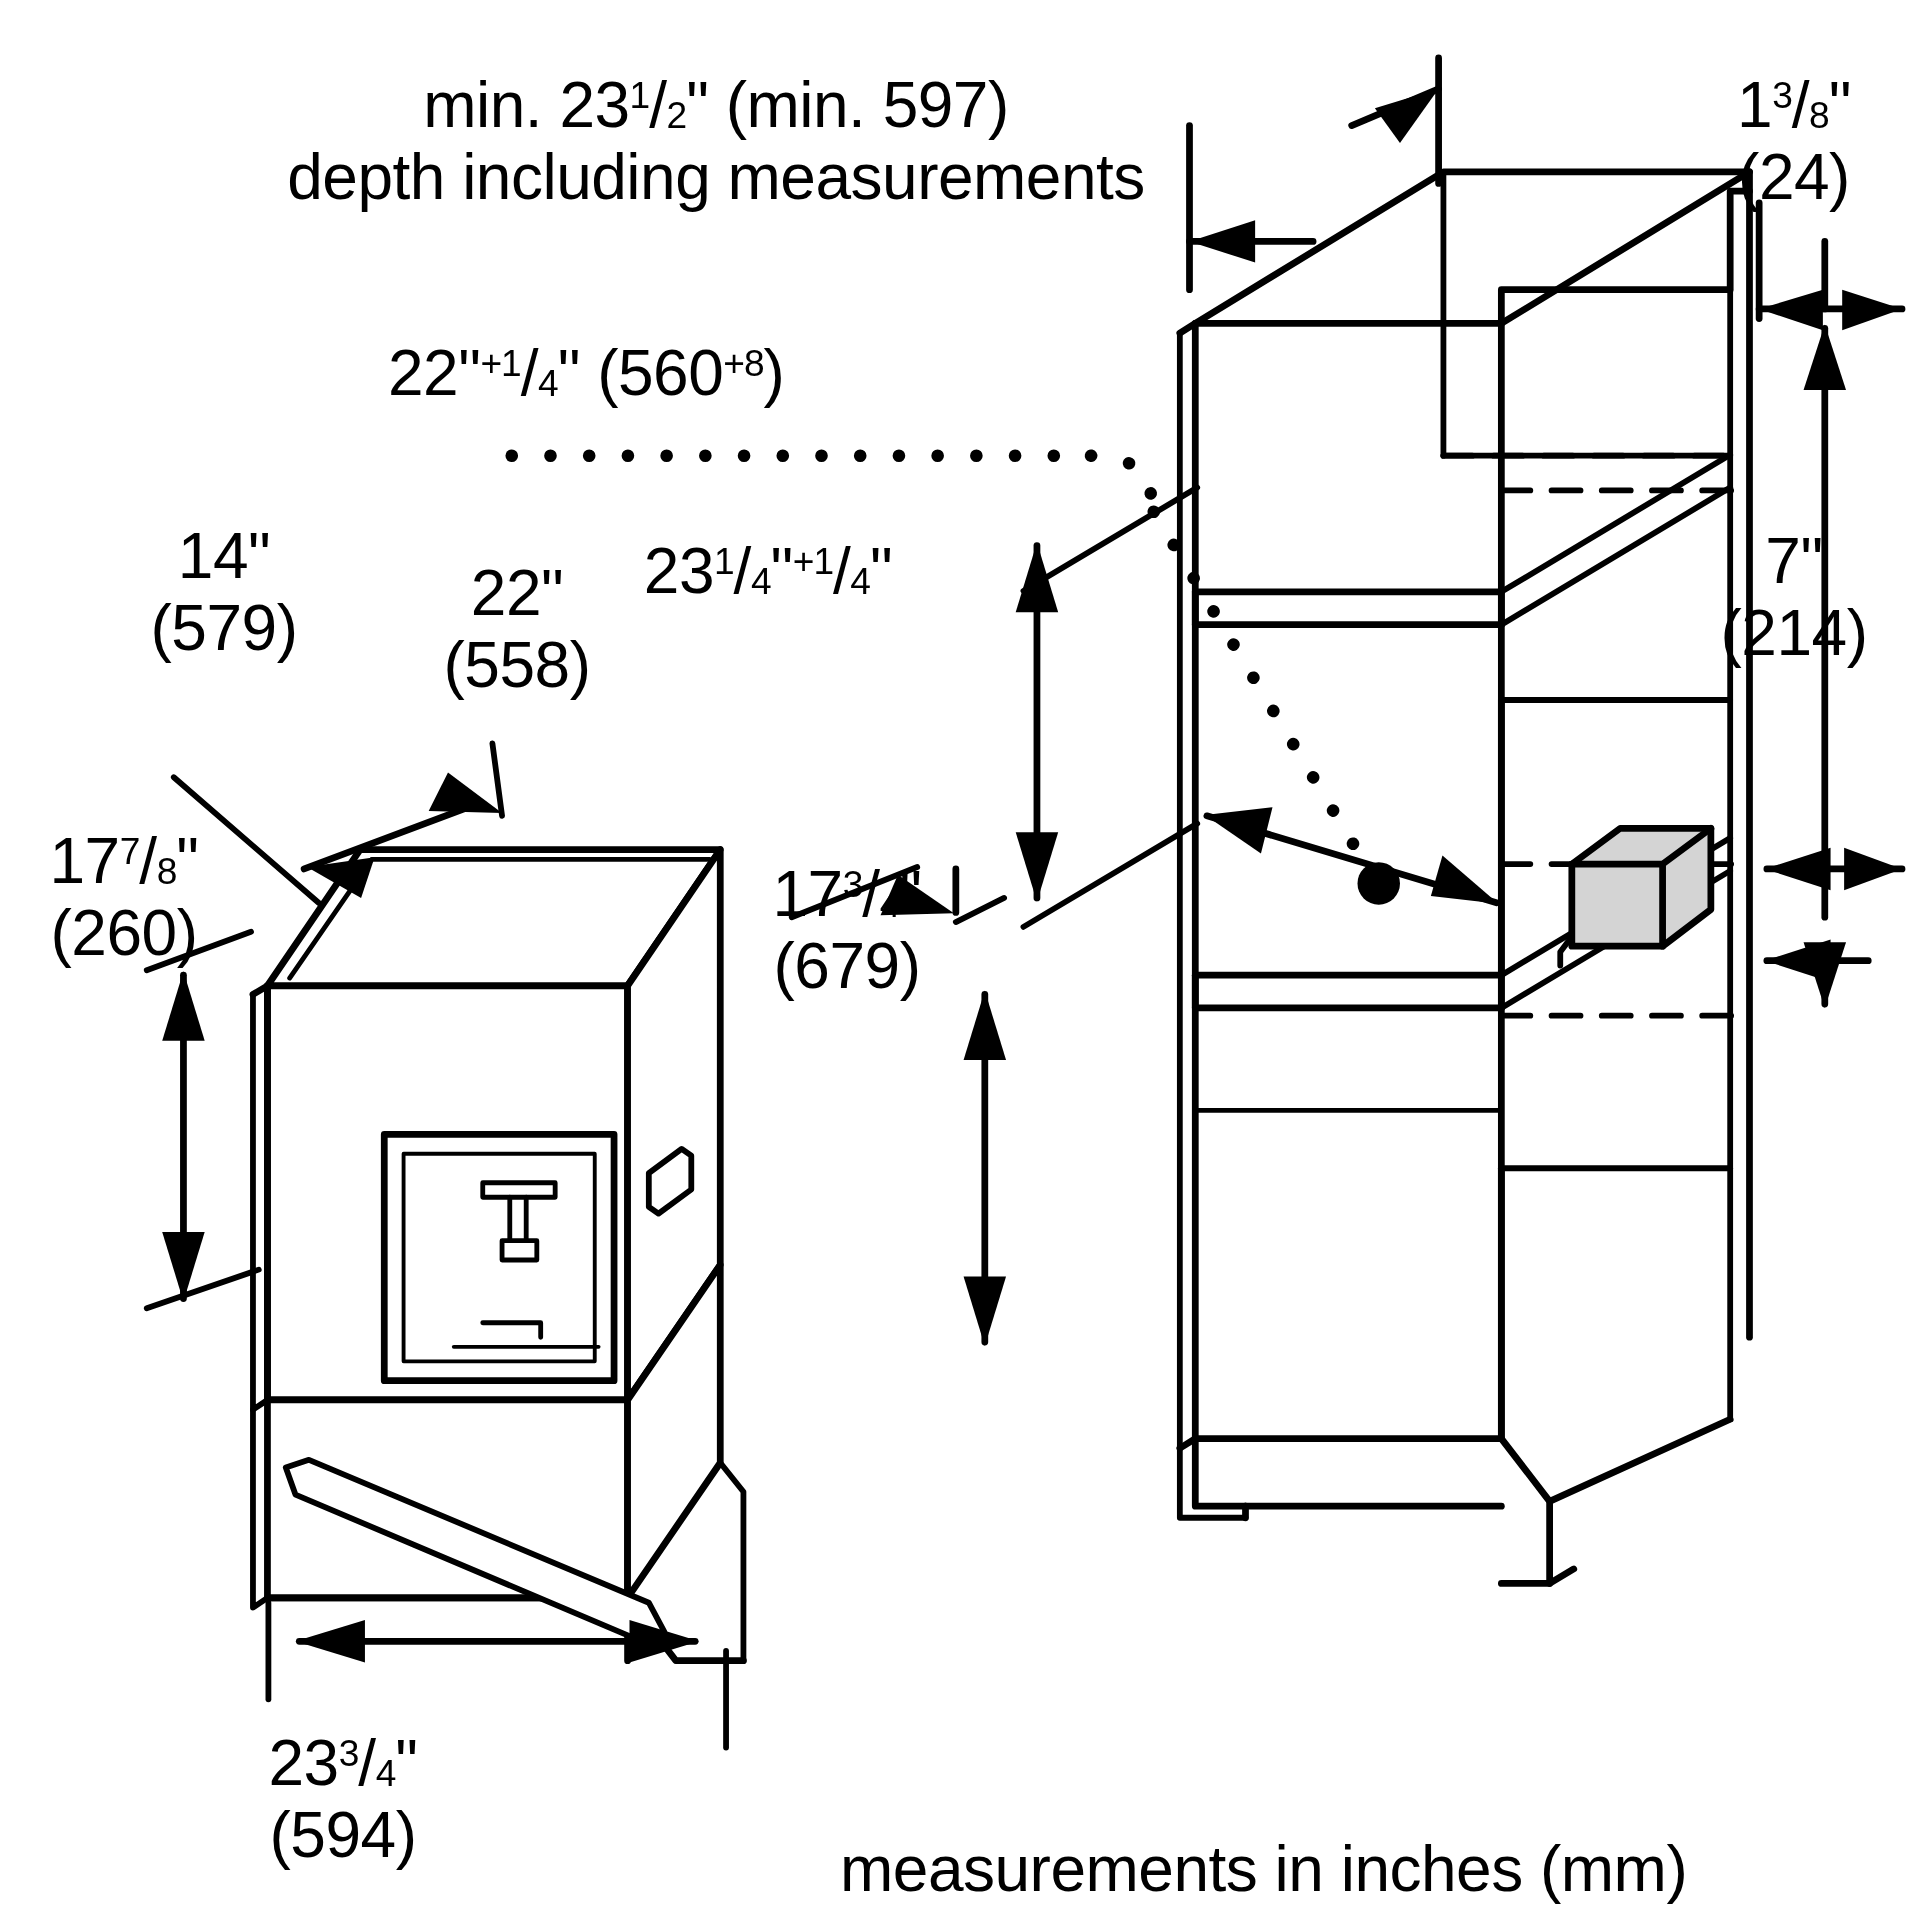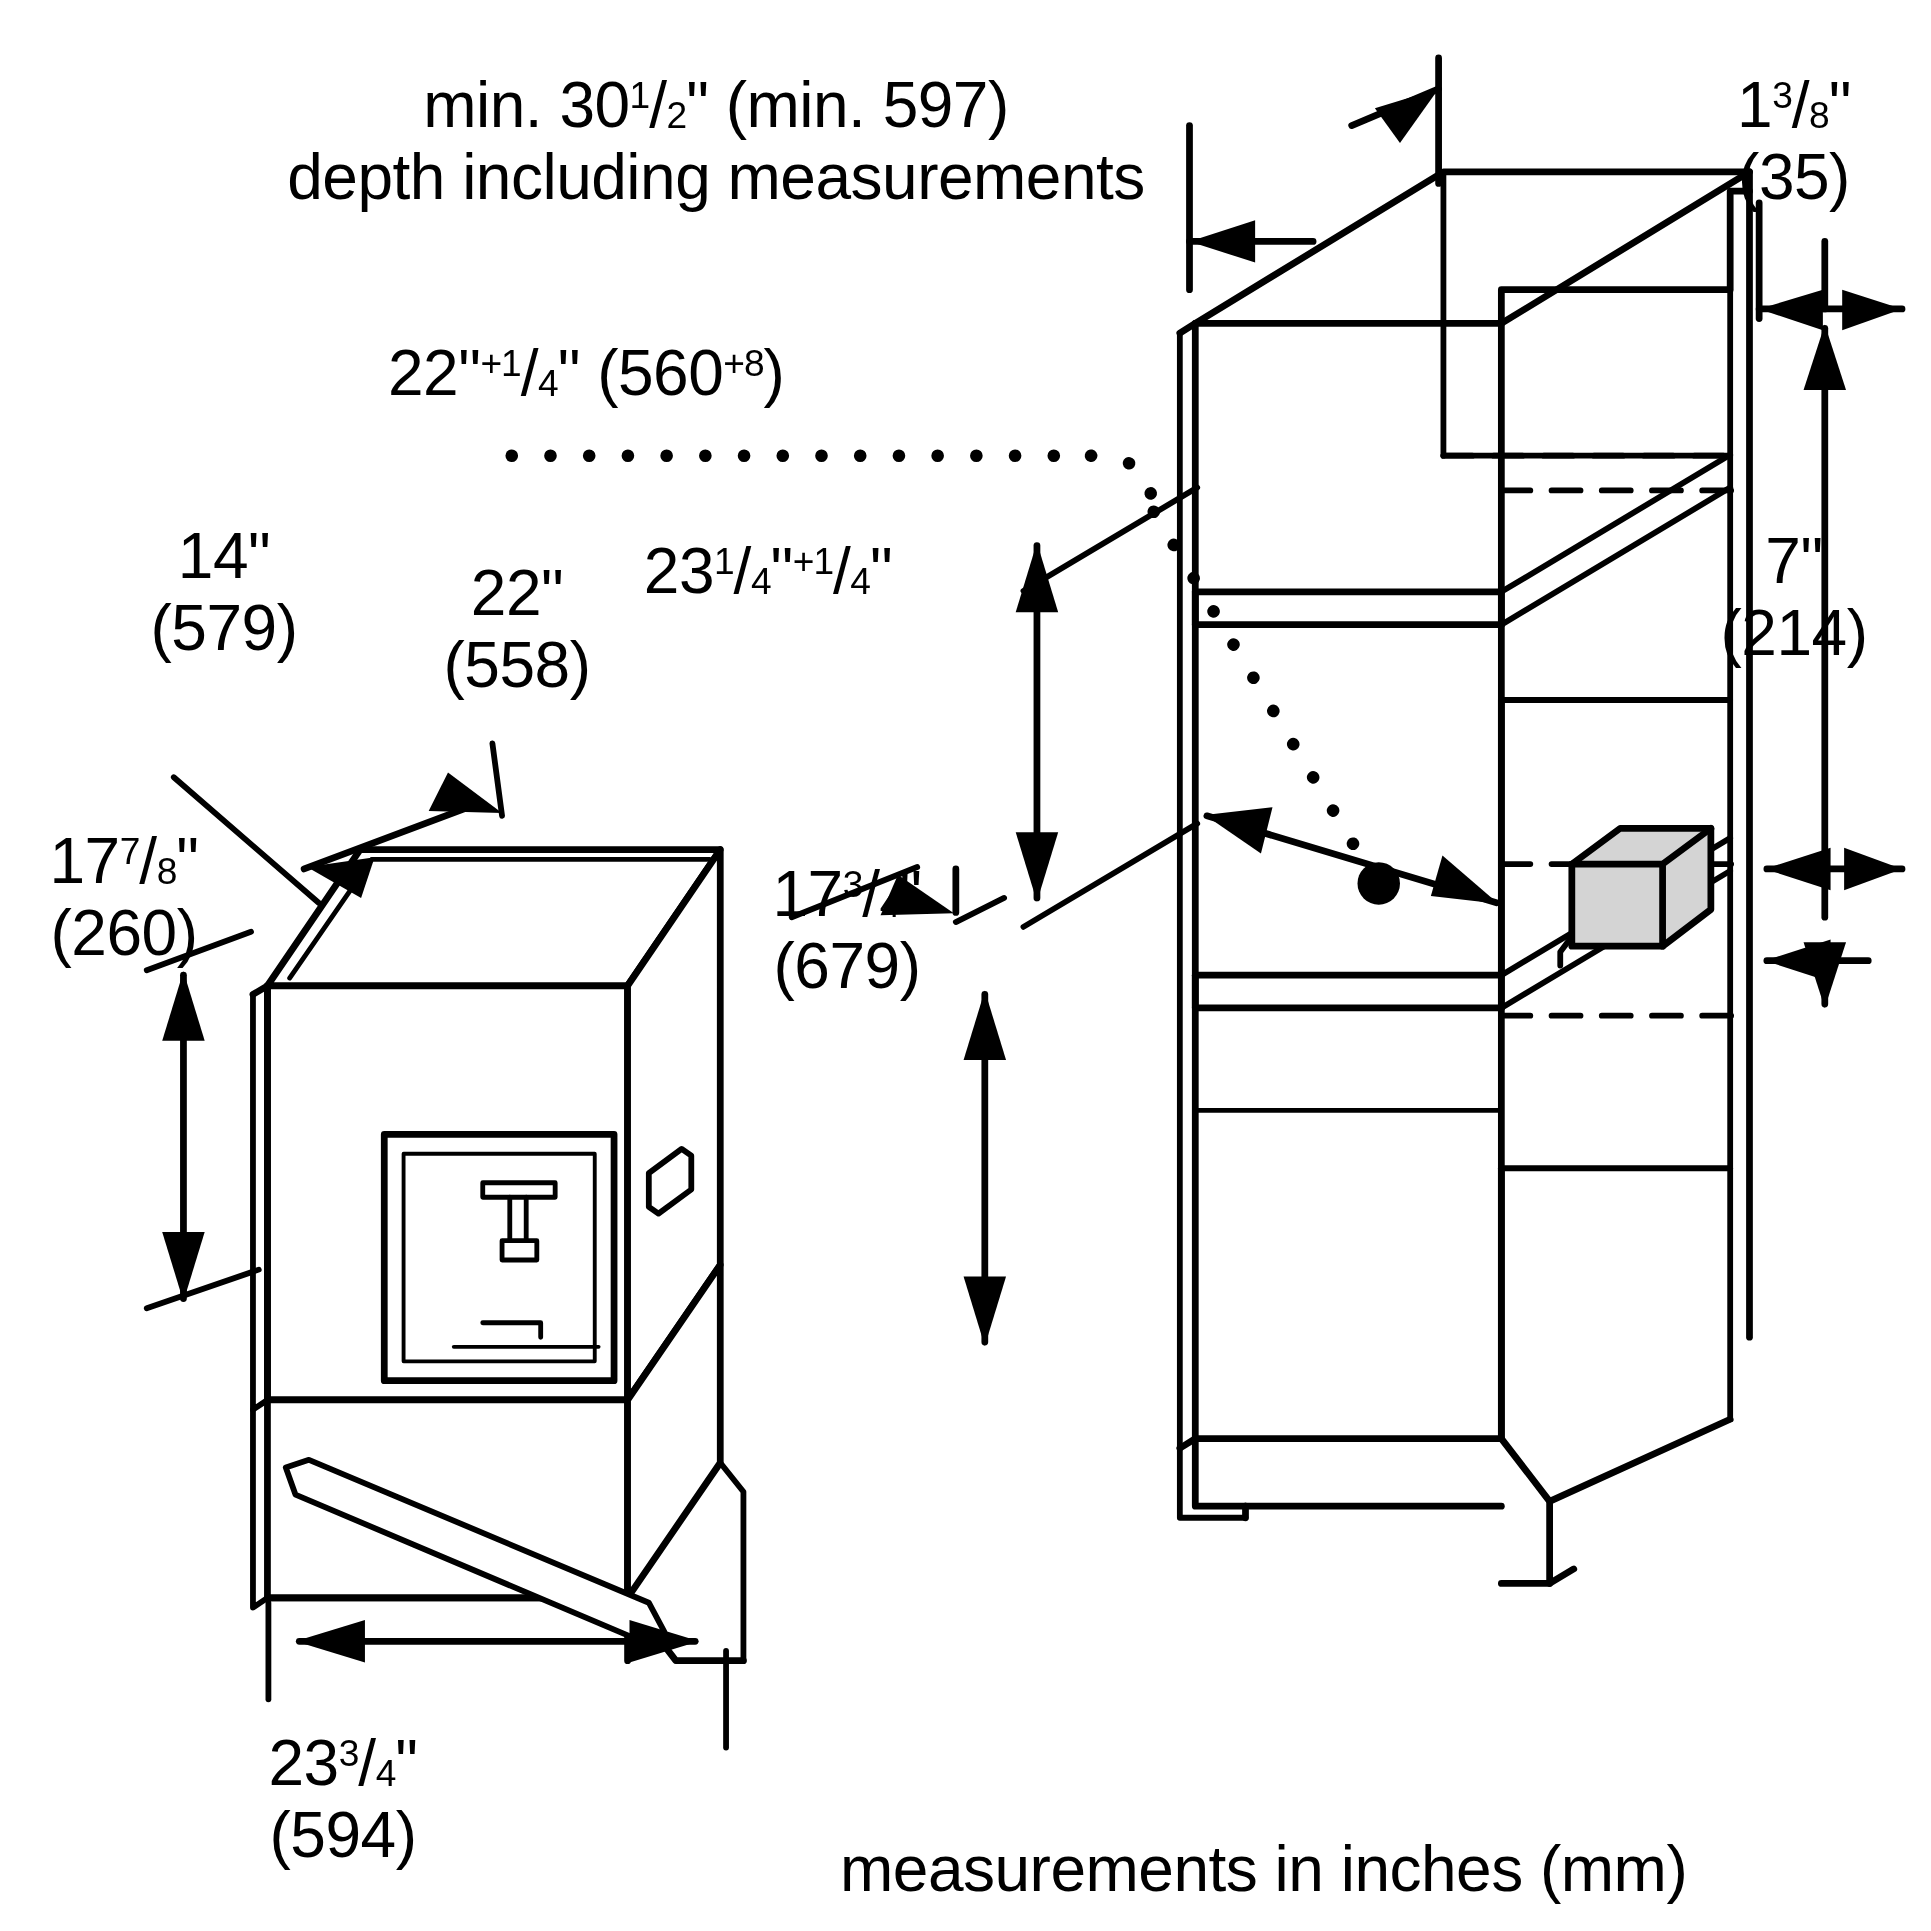--- a/index.html
+++ b/index.html
@@ -236,40 +236,40 @@
         <polygon points="1828,900 1896,878 1896,922"></polygon>
         <polygon points="1970,900 1910,878 1910,922"></polygon>
         <polygon points="1828,995 1896,973 1896,1017"></polygon>
       </g>
 
     </g>
   </svg>
 
   <div class="lbl sz2 ctr" style="left:716px;top:70px;">
     <div>
-      <span>min. 30</span><sup class="fr">1</sup><span class="sl">/</span><sub class="fr">2</sub><span>" (min. 597)</span>
+      <span>min. 23</span><sup class="fr">1</sup><span class="sl">/</span><sub class="fr">2</sub><span>" (min. 597)</span>
     </div>
     <div>depth including measurements</div>
   </div>
 
   <div class="lbl sz2" style="left:388px;top:338px;">
     <span>22"</span><sup class="fr">+1</sup><span class="sl">/</span><sub class="fr">4</sub><span>" (560</span><sup class="fr">+8</sup><span>)</span>
   </div>
 
   <div class="lbl sz2 ctr" style="left:768px;top:536px;">
     <div>
       <span>23</span><sup class="fr">1</sup><span class="sl">/</span><sub class="fr">4</sub><span>"</span><sup class="fr">+1</sup><span class="sl">/</span><sub class="fr">4</sub><span>"</span>
     </div>
   </div>
 
   <div class="lbl sz2 ctr" style="left:1794px;top:70px;">
     <div>
       <span>1</span><sup class="fr">3</sup><span class="sl">/</span><sub class="fr">8</sub><span>"</span>
     </div>
-    <div>(35)</div>
+    <div>(24)</div>
   </div>
 
   <div class="lbl sz2 ctr" style="left:1794px;top:526px;">
     <div>7"</div>
     <div>(214)</div>
   </div>
 
   <div class="lbl sz2 ctr" style="left:224px;top:521px;">
     <div>14"</div>
     <div>(579)</div>

